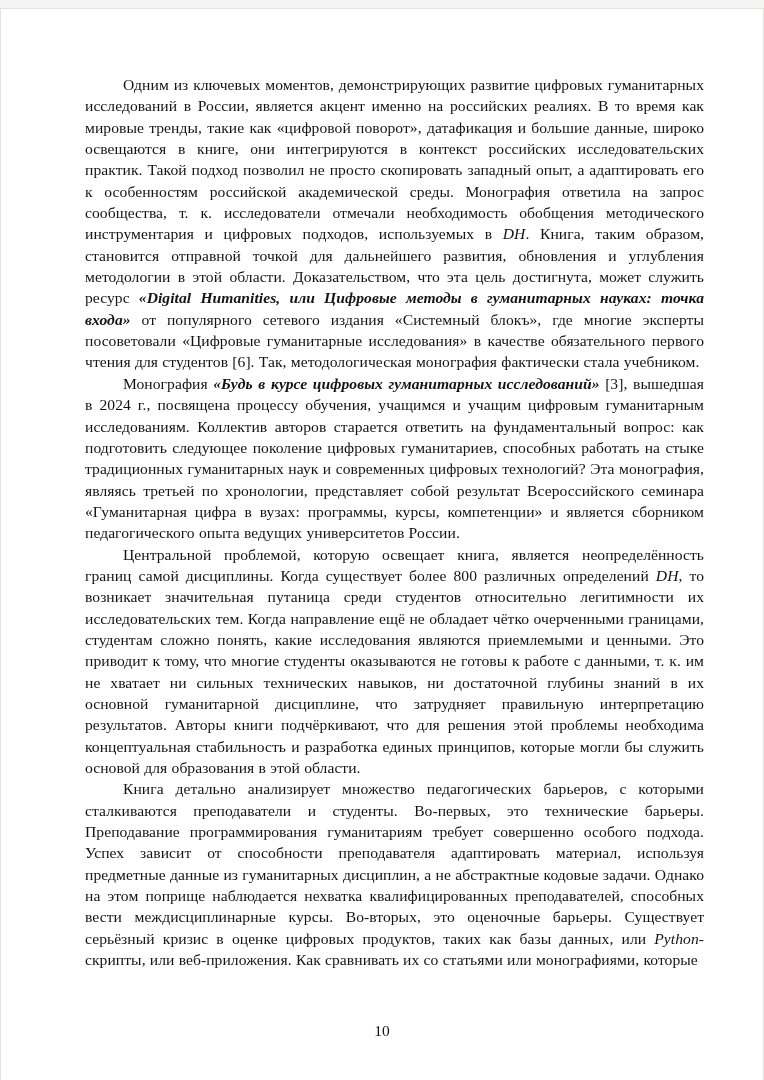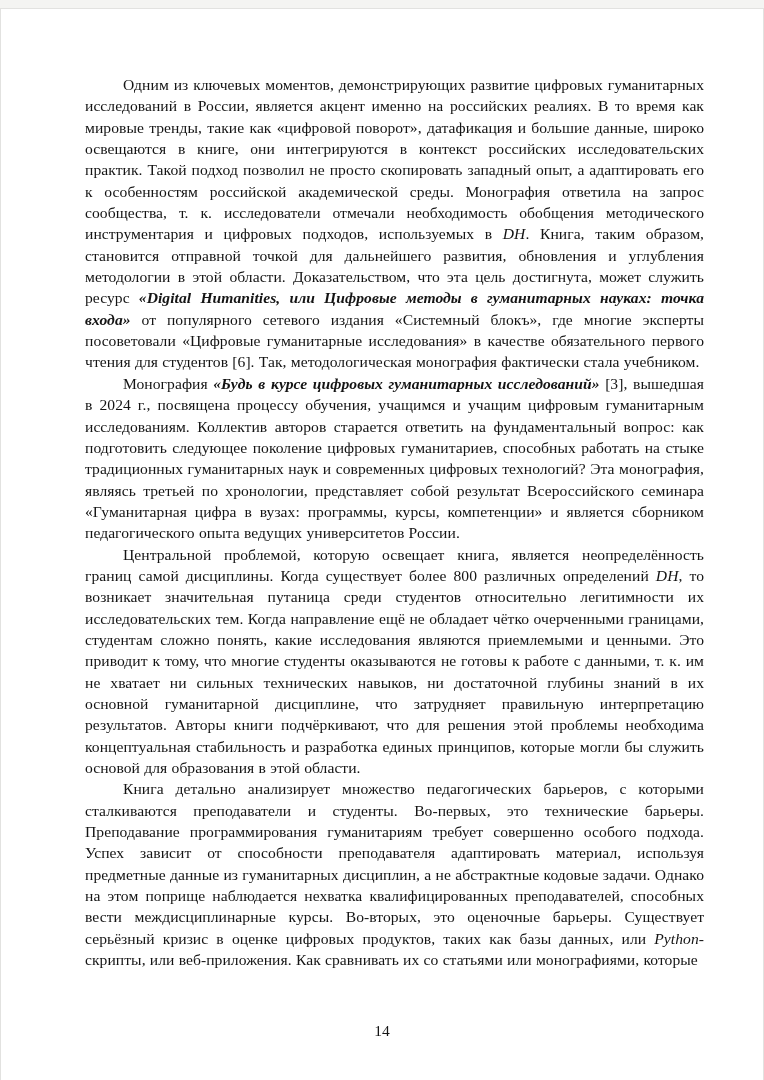--- a/index.html
+++ b/index.html
@@ -44,14 +44,14 @@
 </head>
 <body>
 
 <div class="page">
   <div id="page-body">
       <p class="para"><span>Одним из ключевых моментов, демонстрирующих развитие цифровых гуманитарных исследований в России, является акцент именно на российских реалиях. В то время как мировые тренды, такие как «цифровой поворот», датафикация и большие данные, широко освещаются в книге, они интегрируются в контекст российских исследовательских практик. Такой подход позволил не просто скопировать западный опыт, а адаптировать его к особенностям российской академической среды. Монография ответила на запрос сообщества, т. к. исследователи отмечали необходимость обобщения методического инструментария и цифровых подходов, используемых в </span><span class="i">DH</span><span>. Книга, таким образом, становится отправной точкой для дальнейшего развития, обновления и углубления методологии в этой области. Доказательством, что эта цель достигнута, может служить ресурс </span><span class="bi">«Digital Humanities, или Цифровые методы в гуманитарных науках: точка входа»</span><span> от популярного сетевого издания «Системный блокъ», где многие эксперты посоветовали «Цифровые гуманитарные исследования» в качестве обязательного первого чтения для студентов [6]. Так, методологическая монография фактически стала учебником.</span></p>
       <p class="para"><span>Монография </span><span class="bi">«Будь в курсе цифровых гуманитарных исследований»</span><span> [3], вышедшая в 2024 г., посвящена процессу обучения, учащимся и учащим цифровым гуманитарным исследованиям. Коллектив авторов старается ответить на фундаментальный вопрос: как подготовить следующее поколение цифровых гуманитариев, способных работать на стыке традиционных гуманитарных наук и современных цифровых технологий? Эта монография, являясь третьей по хронологии, представляет собой результат Всероссийского семинара «Гуманитарная цифра в вузах: программы, курсы, компетенции» и является сборником педагогического опыта ведущих университетов России.</span></p>
       <p class="para"><span>Центральной проблемой, которую освещает книга, является неопределённость границ самой дисциплины. Когда существует более 800 различных определений </span><span class="i">DH</span><span>, то возникает значительная путаница среди студентов относительно легитимности их исследовательских тем. Когда направление ещё не обладает чётко очерченными границами, студентам сложно понять, какие исследования являются приемлемыми и ценными. Это приводит к тому, что многие студенты оказываются не готовы к работе с данными, т. к. им не хватает ни сильных технических навыков, ни достаточной глубины знаний в их основной гуманитарной дисциплине, что затрудняет правильную интерпретацию результатов. Авторы книги подчёркивают, что для решения этой проблемы необходима концептуальная стабильность и разработка единых принципов, которые могли бы служить основой для образования в этой области.</span></p>
       <p class="para"><span>Книга детально анализирует множество педагогических барьеров, с которыми сталкиваются преподаватели и студенты. Во-первых, это технические барьеры. Преподавание программирования гуманитариям требует совершенно особого подхода. Успех зависит от способности преподавателя адаптировать материал, используя предметные данные из гуманитарных дисциплин, а не абстрактные кодовые задачи. Однако на этом поприще наблюдается нехватка квалифицированных преподавателей, способных вести междисциплинарные курсы. Во-вторых, это оценочные барьеры. Существует серьёзный кризис в оценке цифровых продуктов, таких как базы данных, или </span><span class="i">Python</span><span>-скрипты, или веб-приложения. Как сравнивать их со статьями или монографиями, которые</span></p>
     </div>
-  <div class="page-number">14</div>
+  <div class="page-number">10</div>
 </div>
 
 </body></html>

